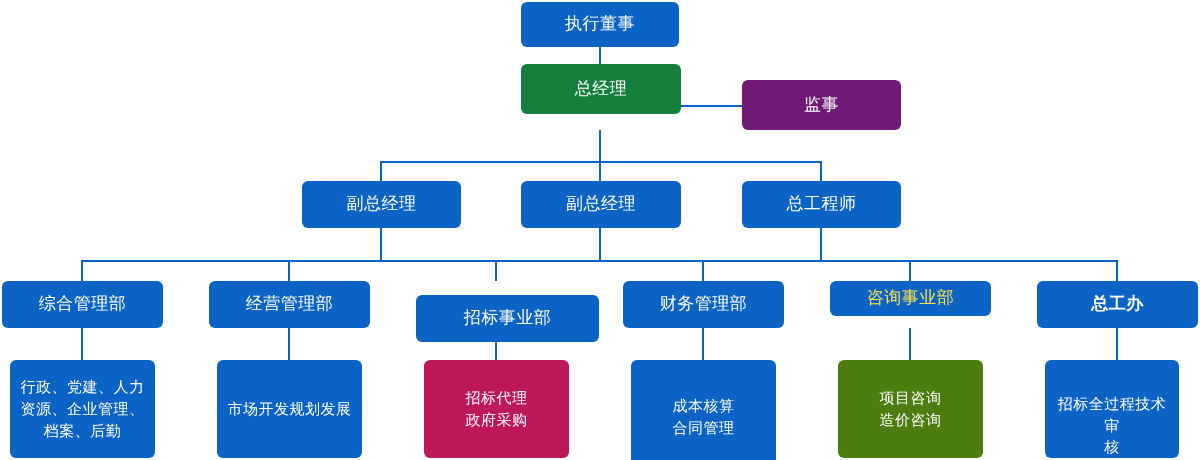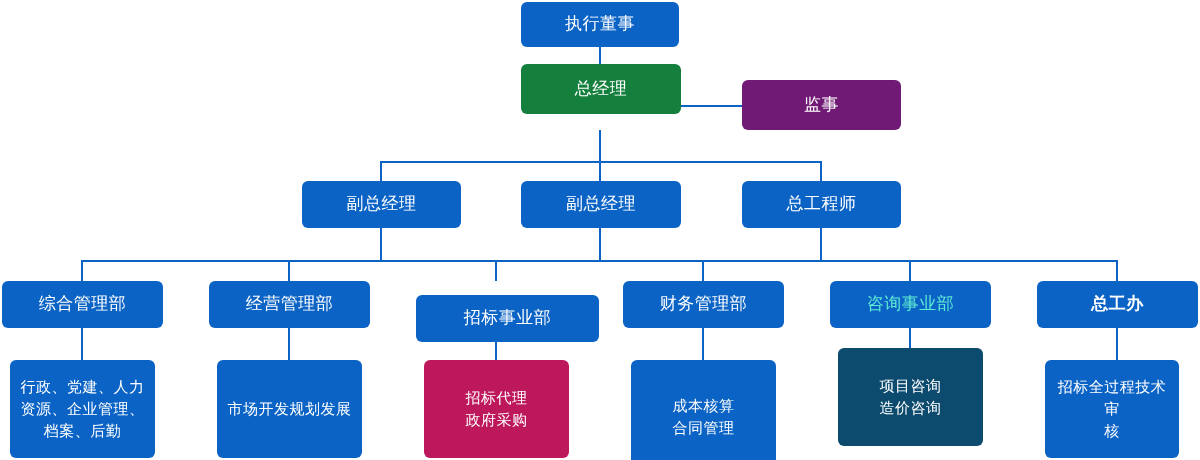--- a/index.html
+++ b/index.html
@@ -108,21 +108,21 @@
       </div>
       <div class="node t-lvl4" style="left: 209px; top: 281px; width: 161px; height: 47px; background: rgb(11, 99, 197); color: rgb(255, 255, 255);">
         <span class="node-label">经营管理部</span>
       </div>
       <div class="node t-lvl4" style="left: 416px; top: 295px; width: 183px; height: 47px; background: rgb(11, 99, 197); color: rgb(255, 255, 255);">
         <span class="node-label">招标事业部</span>
       </div>
       <div class="node t-lvl4" style="left: 623px; top: 281px; width: 161px; height: 47px; background: rgb(11, 99, 197); color: rgb(255, 255, 255);">
         <span class="node-label">财务管理部</span>
       </div>
-      <div class="node t-lvl4" style="left: 830px; top: 281px; width: 161px; height: 47px; background: rgb(11, 99, 197); color: #5eead4;">
+      <div class="node t-lvl4" style="left: 830px; top: 281px; width: 161px; height: 35px; background: rgb(11, 99, 197); color: #fde047;">
         <span class="node-label">咨询事业部</span>
       </div>
       <div class="node t-lvl4" style="left: 1037px; top: 281px; width: 161px; height: 47px; background: rgb(11, 99, 197); color: rgb(255, 255, 255); font-weight: bold;">
         <span class="node-label">总工办</span>
       </div>
       <div class="node t-lvl5" style="left: 10px; top: 360px; width: 145px; height: 98px; background: rgb(11, 99, 197); color: rgb(255, 255, 255);">
         <span class="node-label">行政、党建、人力
 资源、企业管理、
 档案、后勤</span>
       </div>
@@ -130,22 +130,22 @@
         <span class="node-label">市场开发规划发展</span>
       </div>
       <div class="node t-lvl5" style="left: 424px; top: 360px; width: 145px; height: 98px; background: #be185d; color: rgb(255, 255, 255);">
         <span class="node-label">招标代理
 政府采购</span>
       </div>
       <div class="node t-lvl5" style="left: 631px; top: 360px; width: 145px; height: 114px; background: rgb(11, 99, 197); color: rgb(255, 255, 255);">
         <span class="node-label">成本核算
 合同管理</span>
       </div>
-      <div class="node t-lvl5" style="left: 838px; top: 348px; width: 145px; height: 98px; background: #0c4a6e; color: rgb(255, 255, 255);">
+      <div class="node t-lvl5" style="left: 838px; top: 360px; width: 145px; height: 98px; background: #4d7c0f; color: rgb(255, 255, 255);">
         <span class="node-label">项目咨询
 造价咨询</span>
       </div>
-      <div class="node t-lvl5" style="left: 1045px; top: 360px; width: 134px; height: 98px; background: rgb(11, 99, 197); color: rgb(255, 255, 255);">
+      <div class="node t-lvl5" style="left: 1045px; top: 360px; width: 134px; height: 98px; background: rgb(11, 99, 197); color: rgb(255, 255, 255); align-items: flex-end;">
         <span class="node-label">招标全过程技术审
 核</span>
       </div>
     </div>
 </div>
 
 </body></html>

